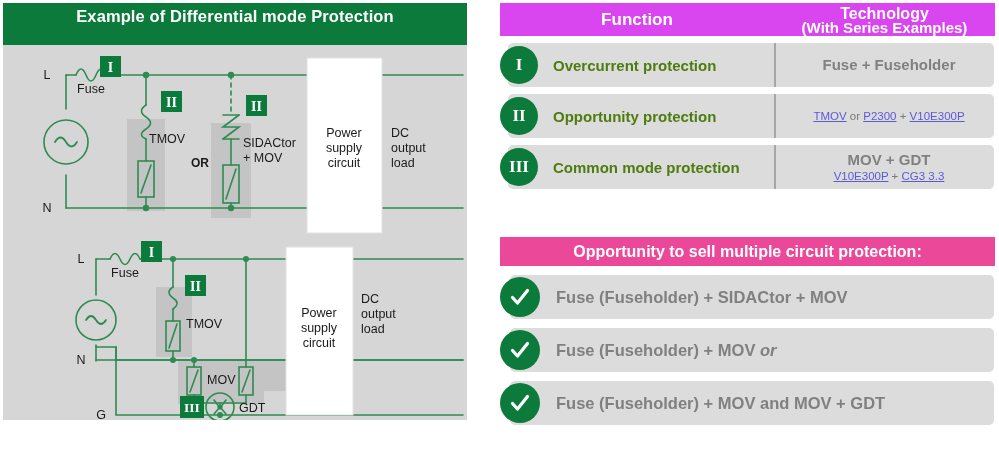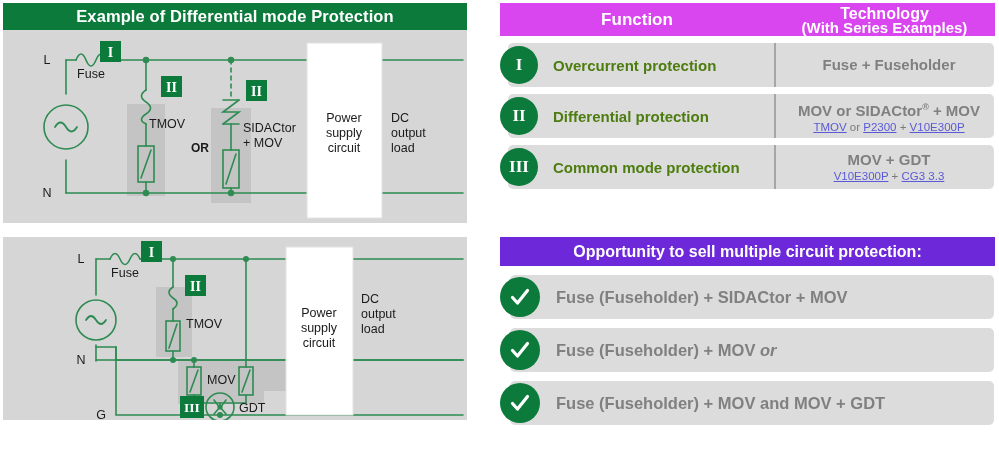--- a/index.html
+++ b/index.html
@@ -21,21 +21,21 @@
   #diagram-panel-1 { top: 3px; height: 222px; }
   #diagram-panel-2 { top: 237px; height: 212px; }
 
   .panel-header {
     background: #0b7a3b;
     color: #ffffff;
     font-weight: bold;
     font-size: 16.5px;
     text-align: center;
     line-height: 27px;
-    height: 27px;
+    height: 42px;
     letter-spacing: 0.1px;
   }
   .panel-body {
     background: #d6d6d6;
     position: relative;
     width: 100%;
   }
   #diagram-panel-1 .panel-body { height: 193px; }
   #diagram-panel-2 .panel-body { height: 183px; }
 
@@ -135,21 +135,21 @@
     white-space: nowrap;
   }
   .tech-links a {
     color: #5a5ad6;
     text-decoration: underline;
   }
 
   
   #opportunity-panel { left: 500px; top: 237px; width: 495px; }
   .opp-header {
-    background: #6d28d9;
+    background: #ec4899;
     color: #fff;
     font-weight: bold;
     font-size: 16px;
     height: 29px;
     line-height: 29px;
     text-align: center;
   }
   .opp-row {
     position: relative;
     height: 44px;
@@ -357,24 +357,23 @@
         <div class="roman-badge">I</div>
         <div class="fn-label">Overcurrent protection</div>
         <div class="col-sep"></div>
         <div class="tech-cell">
           <div class="tech-main">Fuse + Fuseholder</div>
         </div>
       </div>
       <div class="table-row">
         <div class="row-bg"></div>
         <div class="roman-badge">II</div>
-        <div class="fn-label">Differential protection</div>
+        <div class="fn-label">Opportunity protection</div>
         <div class="col-sep"></div>
         <div class="tech-cell">
-          <div class="tech-main">MOV or SIDACtor<sup>®</sup> + MOV</div>
           <div class="tech-links"><a href="#">TMOV</a><span> or </span><a href="#">P2300</a><span> + </span><a href="#">V10E300P</a></div>
         </div>
       </div>
       <div class="table-row">
         <div class="row-bg"></div>
         <div class="roman-badge">III</div>
         <div class="fn-label">Common mode protection</div>
         <div class="col-sep"></div>
         <div class="tech-cell">
           <div class="tech-main">MOV + GDT</div>

